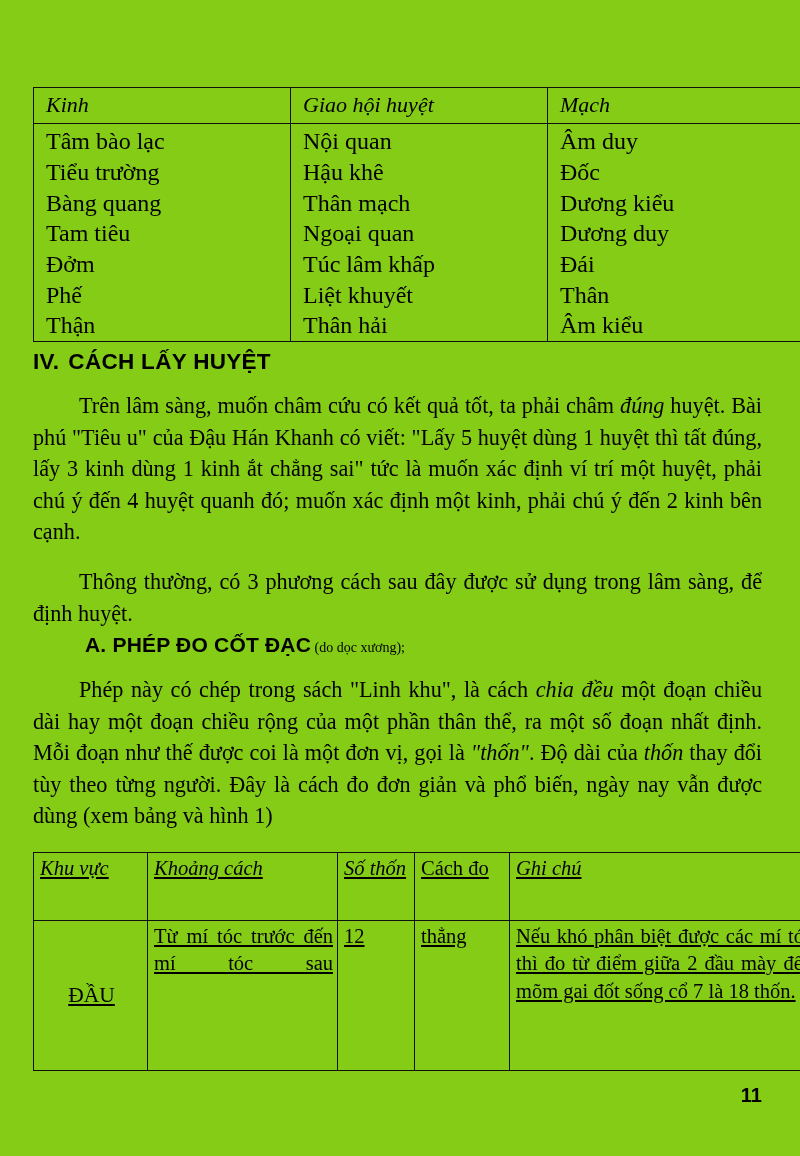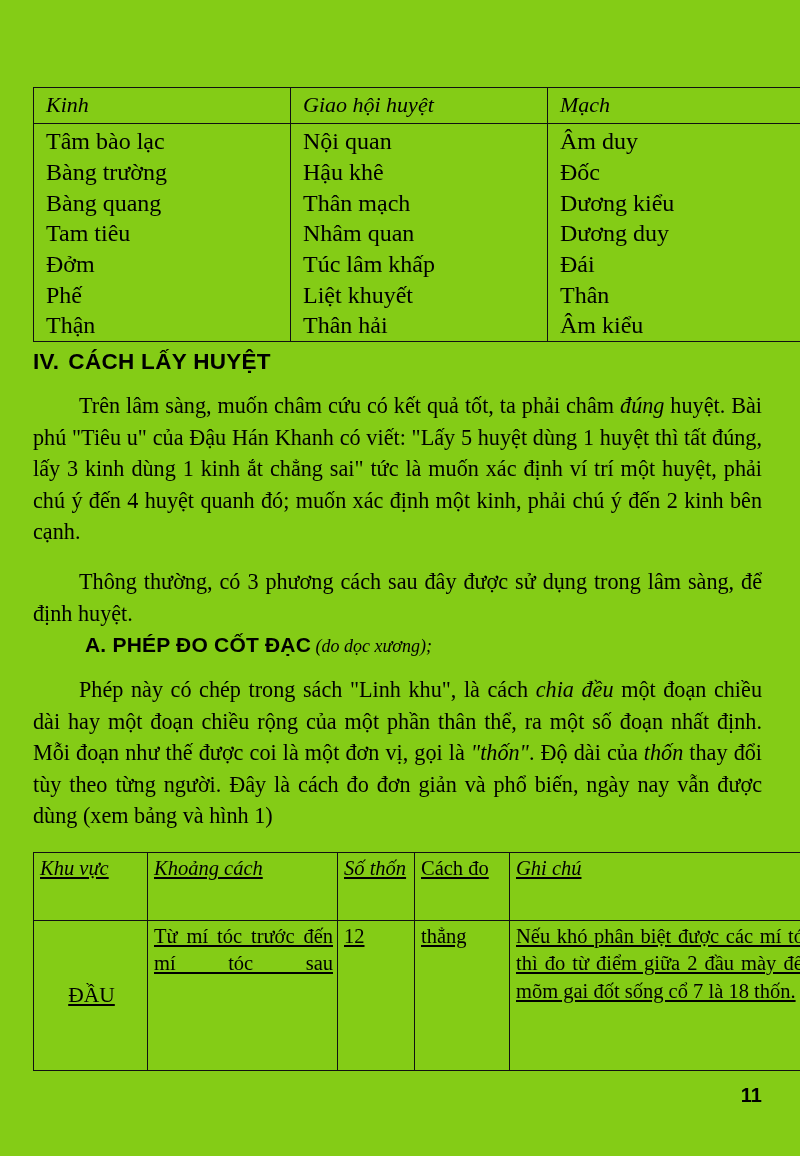--- a/index.html
+++ b/index.html
@@ -102,22 +102,21 @@
     white-space: nowrap;
   }
   .sub-head .bold {
     font-family: "Liberation Sans", "DejaVu Sans", sans-serif;
     font-weight: bold;
     font-size: 21px;
     letter-spacing: 0.2px;
   }
   .sub-head .tail {
     font-family: "Liberation Serif", "DejaVu Serif", serif;
-    font-size: 18px;
-    font-style: italic;
+    font-size: 14px;
   }
 
   
   .tbl2 {
     position: absolute;
     left: 33px;
     top: 852px;
     width: 729px;
     border-collapse: collapse;
     table-layout: fixed;
@@ -180,32 +179,32 @@
         <td class="c3">Mạch</td>
       </tr>
     </thead>
     <tbody>
       <tr>
         <td>Tâm bào lạc</td>
         <td>Nội quan</td>
         <td>Âm duy</td>
       </tr>
       <tr>
-        <td>Bàng trường</td>
+        <td>Tiểu trường</td>
         <td>Hậu khê</td>
         <td>Đốc</td>
       </tr>
       <tr>
         <td>Bàng quang</td>
         <td>Thân mạch</td>
         <td>Dương kiểu</td>
       </tr>
       <tr>
         <td>Tam tiêu</td>
-        <td>Nhâm quan</td>
+        <td>Ngoại quan</td>
         <td>Dương duy</td>
       </tr>
       <tr>
         <td>Đởm</td>
         <td>Túc lâm khấp</td>
         <td>Đái</td>
       </tr>
       <tr>
         <td>Phế</td>
         <td>Liệt khuyết</td>

